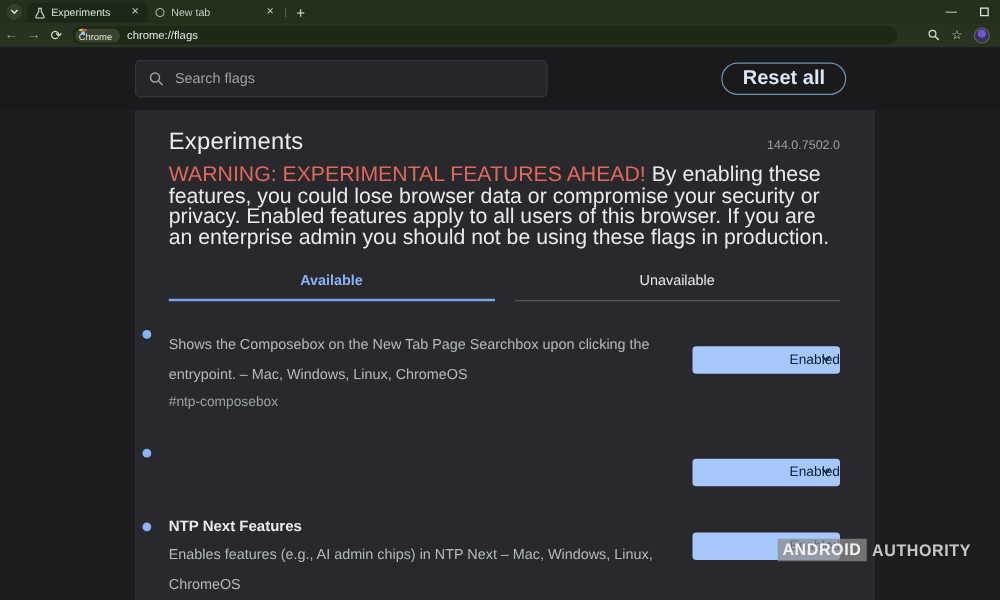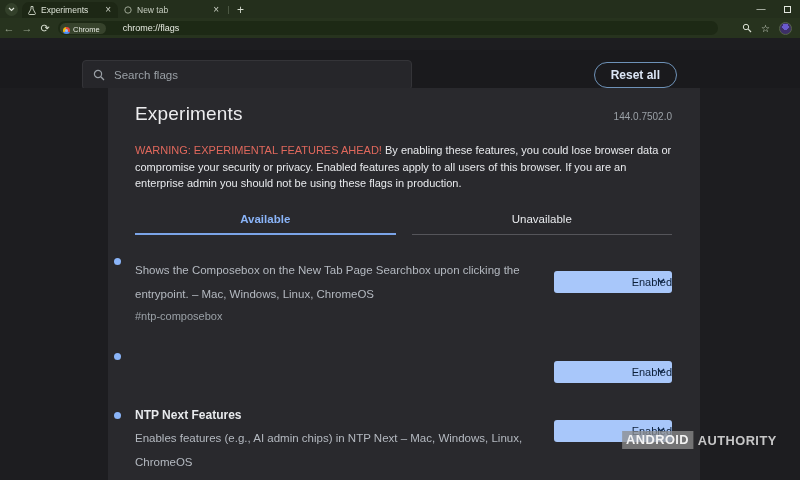--- a/index.html
+++ b/index.html
@@ -26,57 +26,57 @@
   .winbtn{ width:26px; height:18px; color:#e3e7df; font-size:9px; display:flex;
            align-items:center; justify-content:center; }
   .winbtn .sq{ width:7px; height:7px; border:1px solid #e3e7df; display:block; }
 
   .toolbar{ position:absolute; left:0; top:18px; width:800px; height:20px;
             background:#27331e; display:flex; align-items:center; }
   .navbtn{ color:#9aa691; font-size:11px; width:18px; text-align:center; }
   .navbtn.lit{ color:#dde3d6; }
   .omnibox{ height:14px; background:#1d2915; border-radius:7px; margin-left:4px;
             display:flex; align-items:center; width:660px; padding:0 6px 0 2px; }
-  .chip{ display:flex; align-items:flex-end; background:#37432c; border-radius:6px;
-         height:11px; padding:0 6px 0 3px; margin-right:17px; }
+  .chip{ display:flex; align-items:flex-start; background:#37432c; border-radius:6px;
+         height:11px; padding:0 6px 0 3px; margin-right:6px;flex-direction:column; }
   .chrome-logo{ width:7px; height:7px; border-radius:50%; margin-right:3px;
     background:conic-gradient(#e8453c 0 33%, #4c8bf5 33% 66%, #f2b50f 66% 100%);
     position:relative; }
   .chrome-logo::after{ content:""; position:absolute; left:2px; top:2px; width:3px; height:3px;
     border-radius:50%; background:#9fc2f7; }
   .chip-label{ font-size:7.5px; color:#e4e8df; }
   .url{ font-size:9px; color:#e7ebe2; }
   .toolbar-right{ margin-left:auto; display:flex; align-items:center; gap:9px; padding-right:8px; }
   .tb-icon{ color:#d9dfd2; font-size:10px; display:flex; align-items:center; }
   .avatar{ width:13px; height:13px; border-radius:50%;
            background:radial-gradient(circle at 50% 35%, #6a5acd 0 35%, #3d2f66 36% 100%);
            border:1px solid #55624a; }
 
   
-  .flags-header{ position:absolute; left:0; top:50px; width:800px; height:50px;
+  .flags-header{ position:absolute; left:0; top:38px; width:800px; height:50px;
                  background:#1a1a1d; display:flex; align-items:center;
-                 padding-left:82px; padding-right:123px; }
+                 padding-left:108px; padding-right:123px; }
   .search-box{ width:330px; height:30px; background:#26262a; border:1px solid #343438;
                border-radius:4px; display:flex; align-items:center; padding:0 10px; }
   .search-box svg{ flex:0 0 auto; margin-right:9px; }
   .search-input{ background:transparent; border:none; outline:none; color:#bdc1c6;
                  font-size:11.5px; width:100%; font-family:"Liberation Sans", sans-serif; }
   .search-input::placeholder{ color:#9aa0a6; }
   .reset-btn{ margin-left:auto; height:26px; padding:0 16px; border-radius:13px;
               background:transparent; border:1px solid #6e92b8; color:#dce6f5;
-              font-size:12px; font-weight:bold; font-family:"Liberation Sans", sans-serif; }
+              font-size:16px; font-weight:bold; font-family:"Liberation Sans", sans-serif; }
 
   
   .page{ position:absolute; left:0; top:88px; width:800px; height:392px; background:#1d1d20; }
   .content{ position:absolute; left:108px; top:0; width:592px; height:392px;
             background:#29292d; padding:15px 28px 0 27px; }
   .title-row{ display:flex; align-items:baseline; justify-content:space-between; }
   .page-title{ font-size:19px; font-weight:normal; color:#ececee; letter-spacing:.2px; }
   .version{ font-size:10px; color:#9aa0a6; }
-  .warning{ margin-top:17px; font-size:11px; line-height:16.5px; color:#e8eaed; }
+  .warning{ margin-top:7px; font-size:17px; line-height:16.5px; color:#e8eaed; }
   .warning .warn-red{ color:#e0685c; }
 
   .avail-tabs{ margin-top:14px; display:flex;gap:16px; }
   .avail-tab{ width:50%; text-align:center; font-size:11.5px; padding:7px 0 9px 0;
               color:#e8eaed; border-bottom:1px solid #55555a; }
   .avail-tab.selected{ color:#8ab4f8; font-weight:bold; border-bottom:2px solid #7ba4e8; padding-bottom:8px; }
 
   .flag-list{ margin-top:19px; }
   .flag-row{ position:relative; display:flex; align-items:flex-start; margin-bottom:25px; }
   .flag-dot{ position:absolute; left:-21px; top:4px; width:7px; height:7px;

